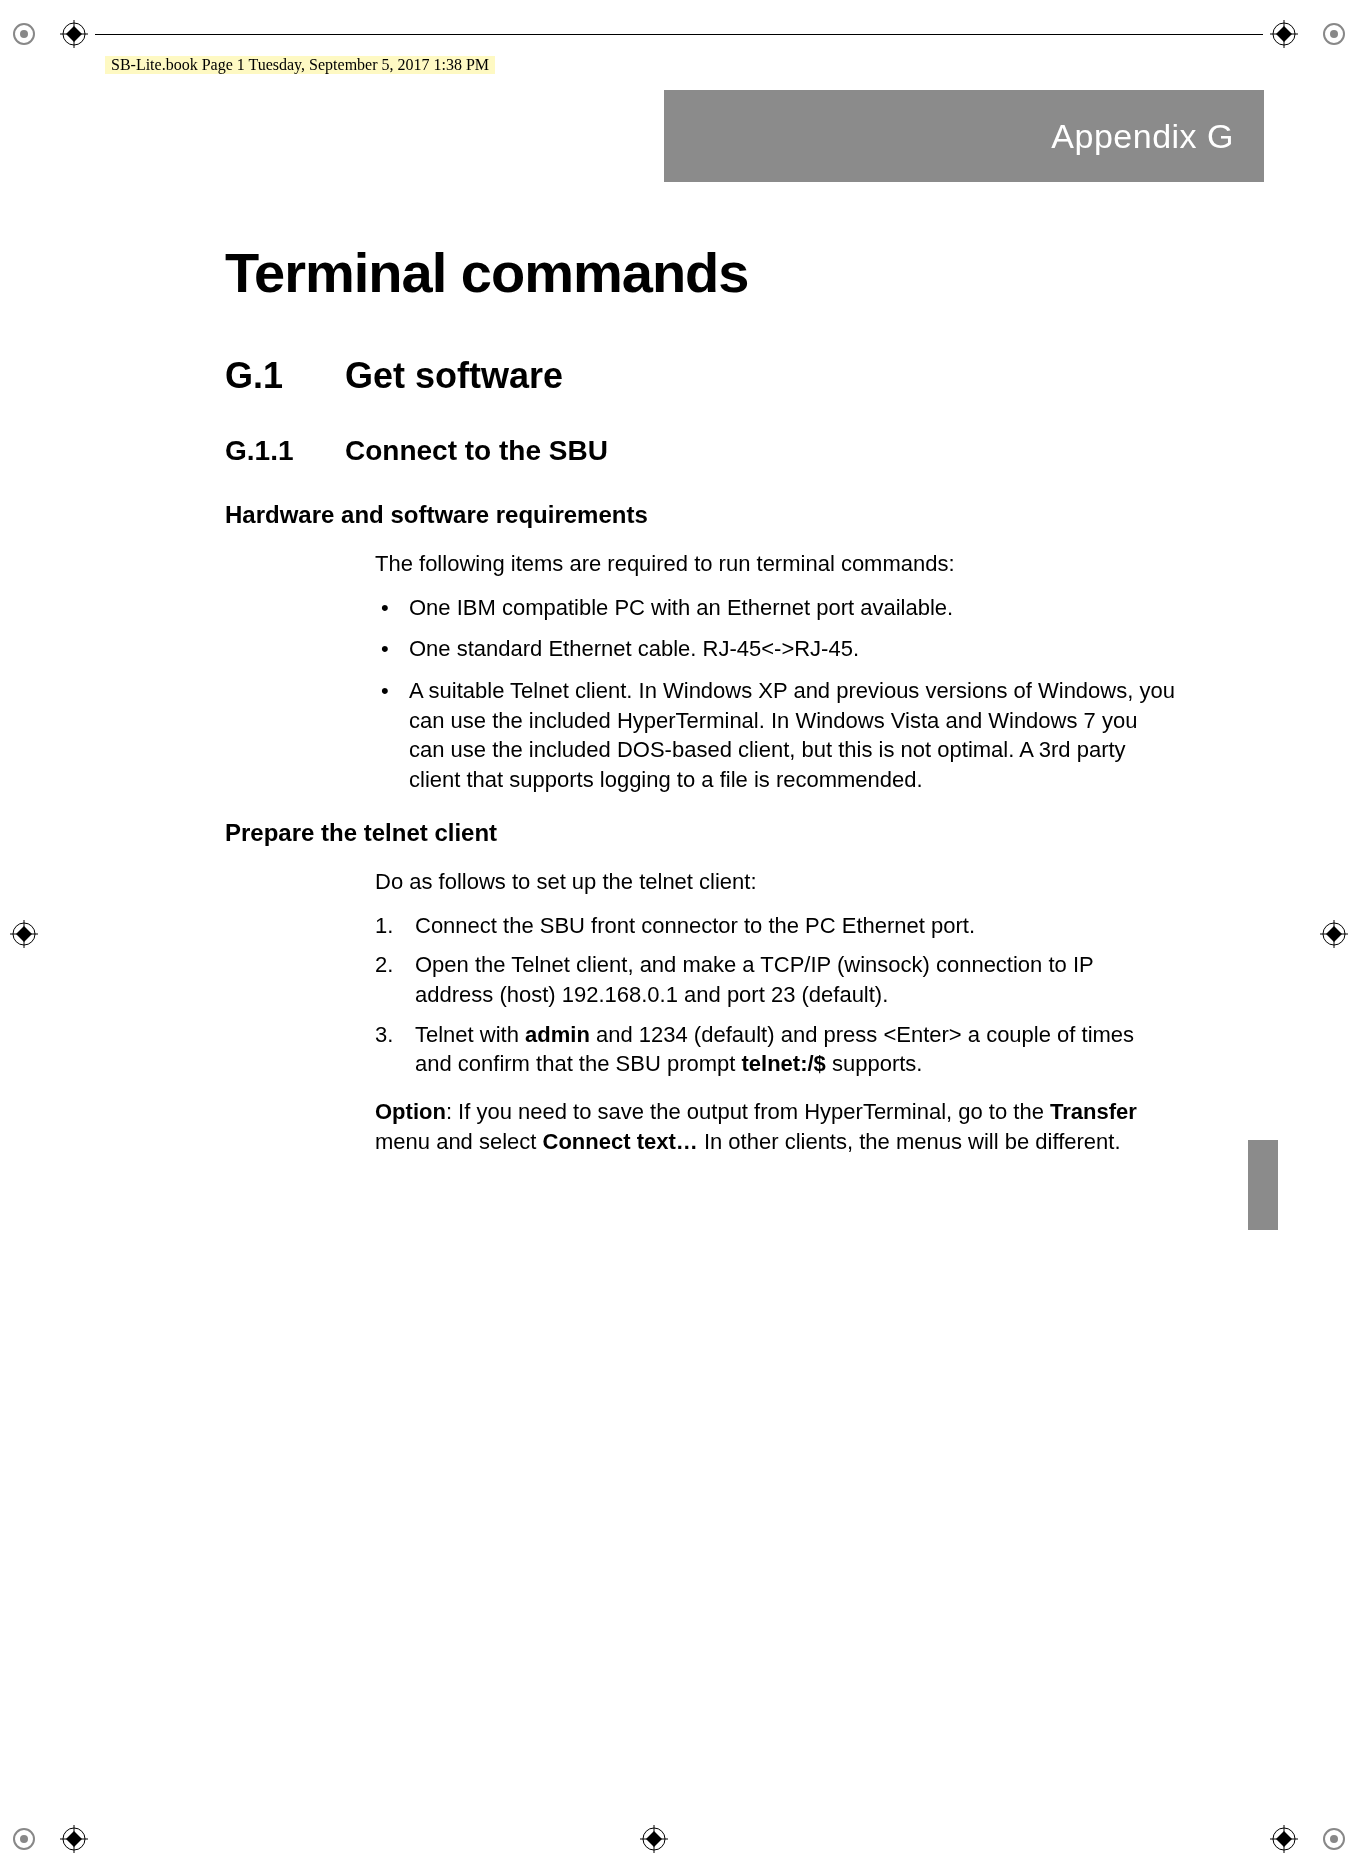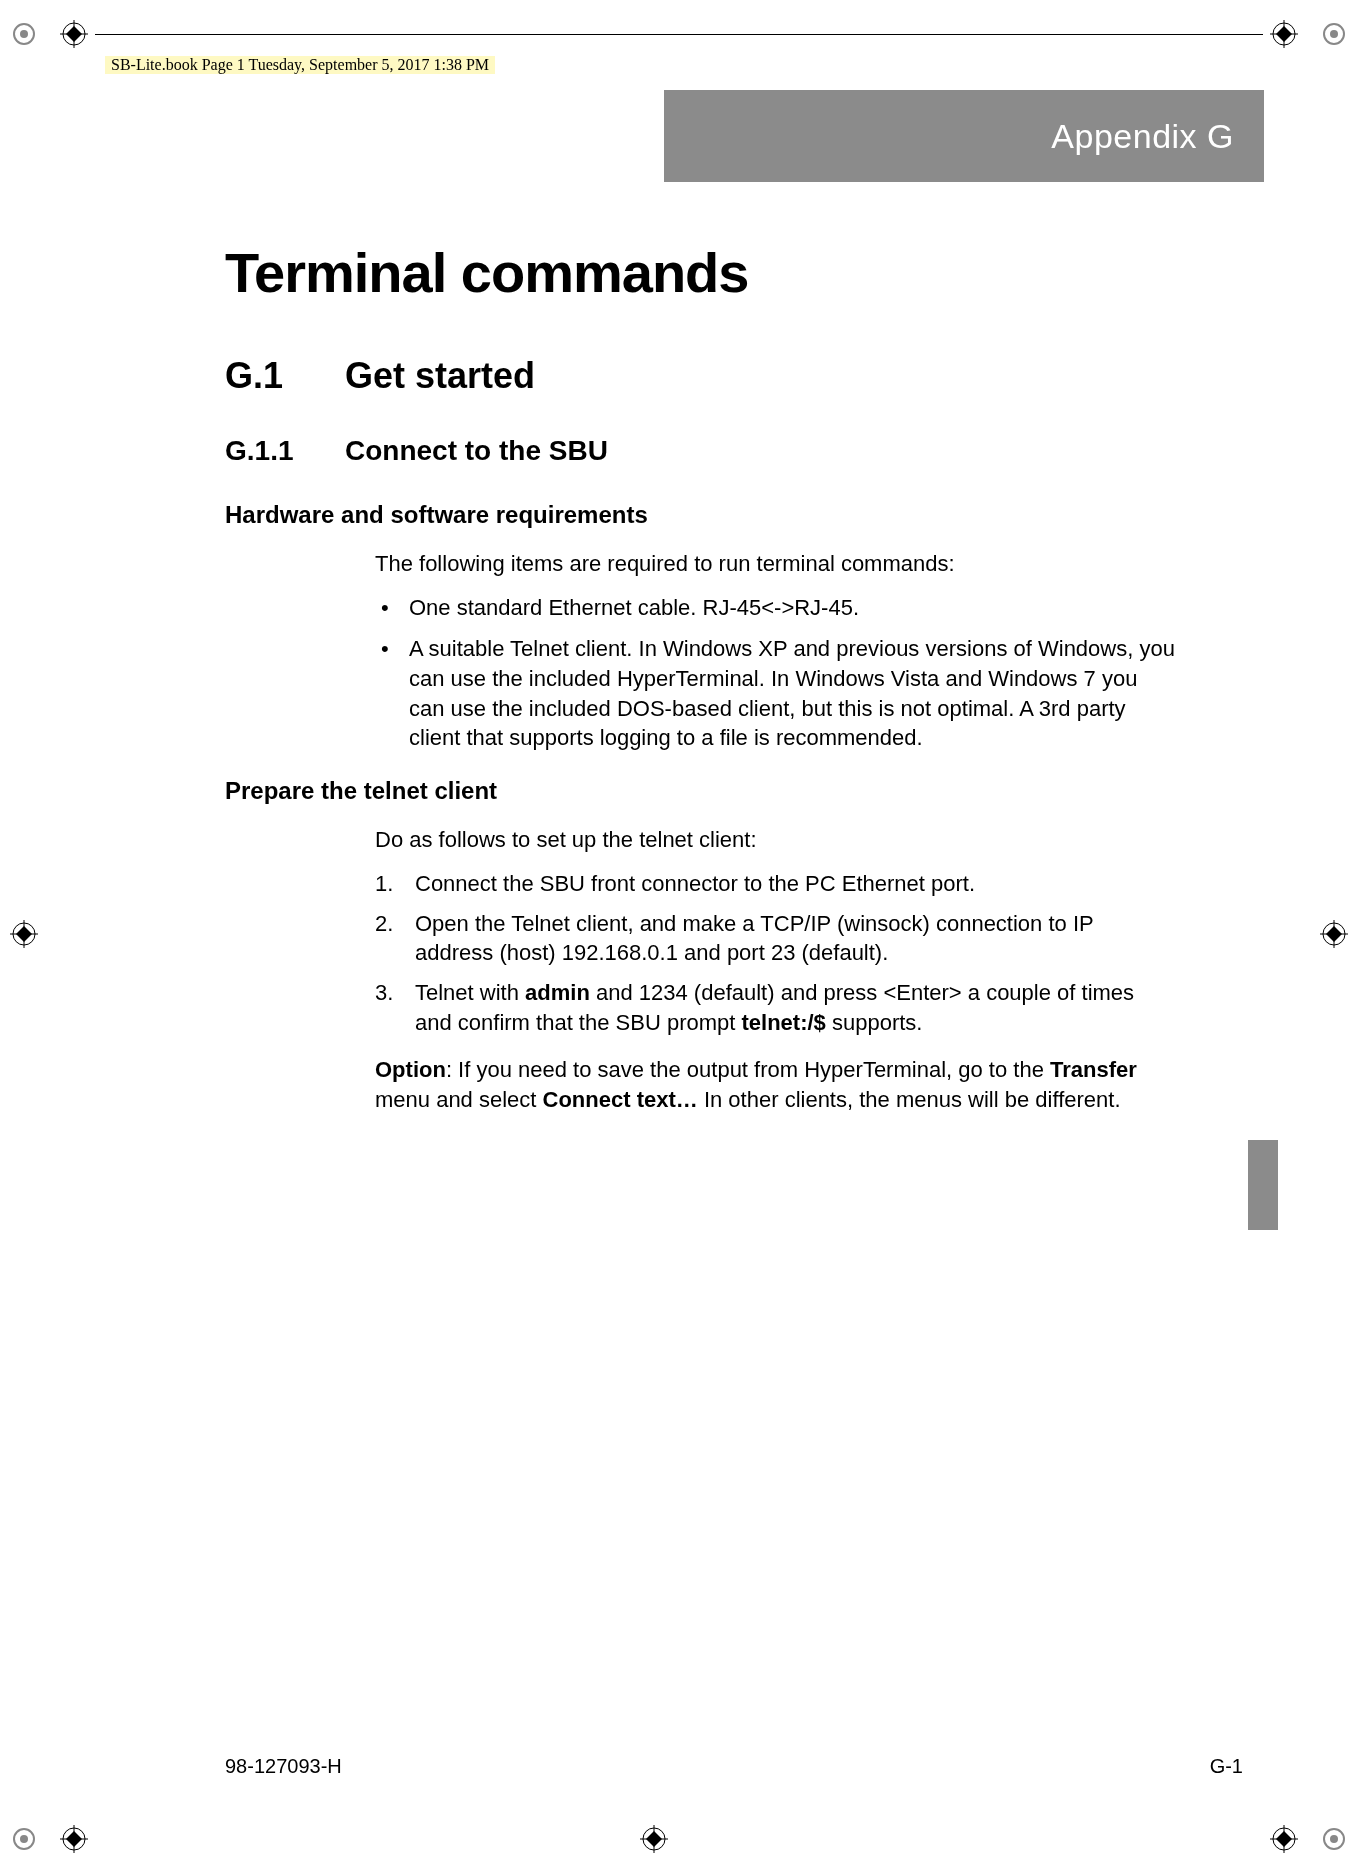--- a/index.html
+++ b/index.html
@@ -264,32 +264,33 @@
 
   <div class="header-line"></div>
   <div class="header-text">SB-Lite.book  Page 1  Tuesday, September 5, 2017  1:38 PM</div>
 
   <div class="appendix-banner">Appendix G</div>
 
   <div class="content">
     <div class="title">Terminal commands</div>
 
     <div class="h1">
-      <span class="num">G.1</span><span>Get started</span>
+      <span class="num">G.1</span><span>Get software</span>
     </div>
 
     <div class="h2">
       <span class="num">G.1.1</span><span>Connect to the SBU</span>
     </div>
 
     <div class="h3">Hardware and software requirements</div>
 
     <div class="body-block">
       <div class="para">The following items are required to run terminal commands:</div>
       <ul class="bullets">
+        <li>One IBM compatible PC with an Ethernet port available.</li>
         <li>One standard Ethernet cable. RJ-45&lt;-&gt;RJ-45.</li>
         <li>A suitable Telnet client. In Windows XP and previous versions of Windows, you can use the included HyperTerminal. In Windows Vista and Windows 7 you can use the included DOS-based client, but this is not optimal. A 3rd party client that supports logging to a file is recommended.</li>
       </ul>
     </div>
 
     <div class="h3">Prepare the telnet client</div>
 
     <div class="body-block">
       <div class="para">Do as follows to set up the telnet client:</div>
       <ol class="steps">
@@ -300,18 +301,14 @@
         </li>
       </ol>
       <div class="para">
         <span class="b">Option</span><span>: If you need to save the output from HyperTerminal, go to the </span><span class="b">Transfer</span><span> menu and select </span><span class="b">Connect text…</span><span> In other clients, the menus will be different.</span>
       </div>
     </div>
   </div>
 
   <div class="side-tab"></div>
 
-  <div class="footer">
-    <span>98-127093-H</span>
-    <span>G-1</span>
-  </div>
 
 </div>
 
 </body></html>

